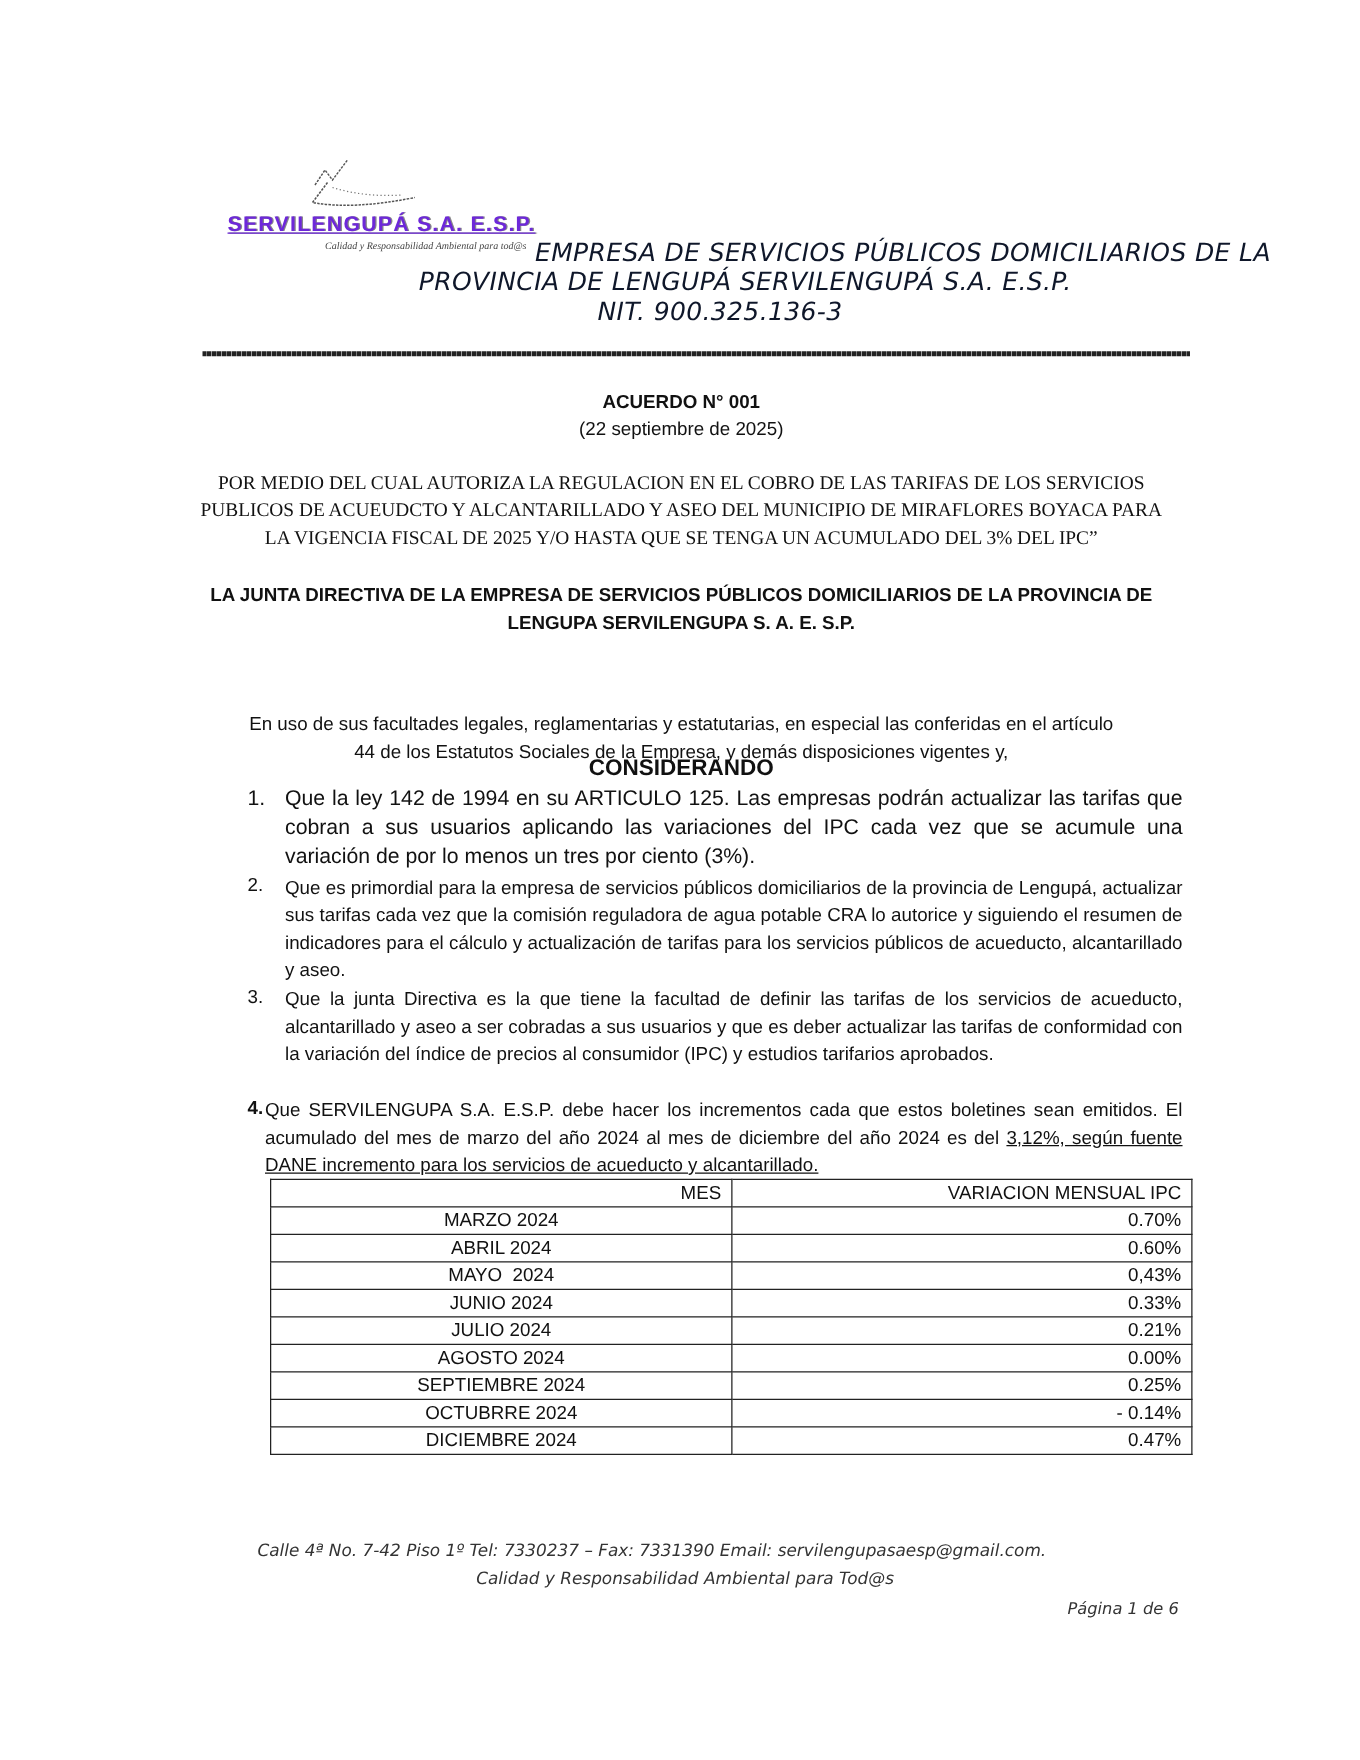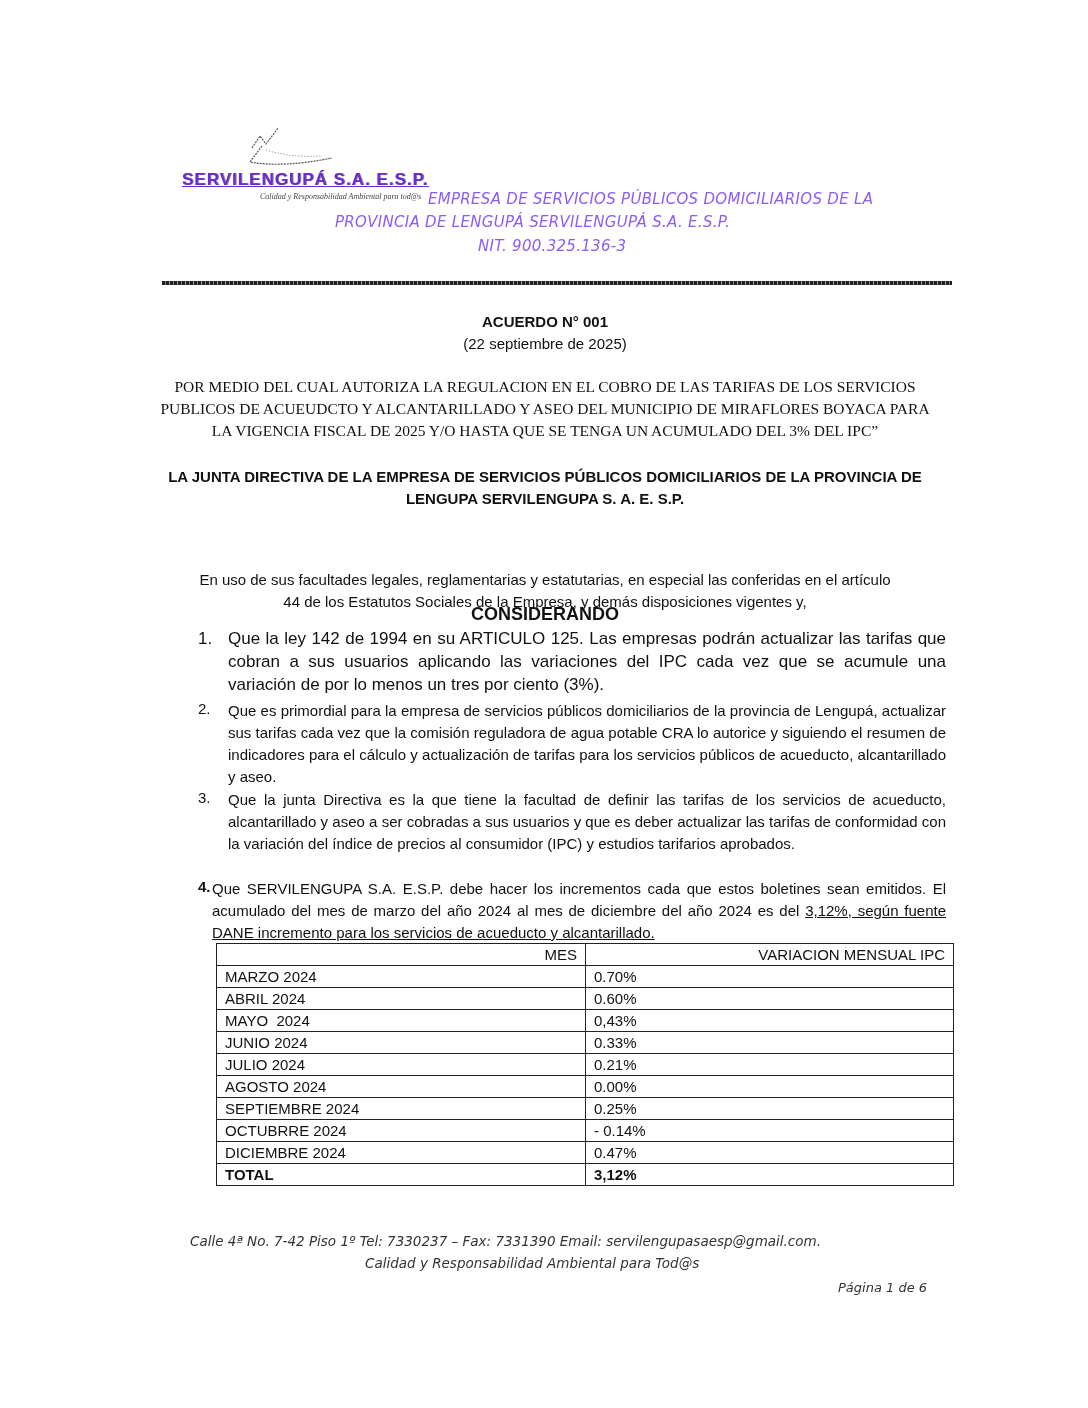--- a/index.html
+++ b/index.html
@@ -4,21 +4,21 @@
 <style>
   html, body { margin: 0; padding: 0; background: #ffffff; }
   body { width: 1088px; height: 1408px; position: relative; overflow: hidden; color: #111; font-family: "Liberation Sans", sans-serif; }
   .abs { position: absolute; }
 
   
   .logo { left: 182px; top: 128px; width: 240px; height: 80px; }
   .logo-bird { left: 40px; top: 0; width: 140px; height: 50px; }
   .logo-name { left: 0; top: 42px; font-family: "Liberation Sans", sans-serif; font-weight: bold; font-size: 17px; letter-spacing: 1px; color: #6d28d9; text-decoration: underline; text-shadow: 1px 0 #888; white-space: nowrap; }
   .logo-slogan { left: 78px; top: 64px; font-family: "Liberation Serif", serif; font-style: italic; font-size: 8px; color: #444; white-space: nowrap; }
-  .hdr-line { font-family: "DejaVu Sans", sans-serif; font-style: italic; font-size: 15px; letter-spacing: 0.3px; color: #8b5cf6; white-space: nowrap; font-weight: 300; }
+  .hdr-line { font-family: "DejaVu Sans", sans-serif; font-style: italic; font-size: 20px; letter-spacing: 0.3px; color: #0f172a; white-space: nowrap; font-weight: 300; }
   .hdr1 { left: 428px; top: 190px; }
   .hdr2 { left: 335px; top: 213px; }
   .hdr3 { left: 478px; top: 237px; }
   .hdr-rule { left: 162px; top: 281px; width: 790px; height: 4px; background: repeating-linear-gradient(90deg, #222 0 3px, #777 3px 4px, #222 4px 7px, #999 7px 8px); }
 
   
   .center { left: 140px; width: 810px; text-align: center; font-family: "Liberation Sans", sans-serif; }
   .acuerdo { top: 313px; font-weight: bold; font-size: 15px; }
   .fecha { top: 335px; font-size: 15px; }
   .subject { top: 376px; font-size: 15.5px; line-height: 22px; font-family: Liberation Serif, serif; }
@@ -32,26 +32,26 @@
   .num { position: absolute; left: 0; top: 0; font-size: 15px; }
   .txt { position: absolute; left: 34px; right: 0; text-align: justify; }
   .item1 .txt, .item1 .num { font-size: 17px; line-height: 23px; }
   .item2 .txt, .item3 .txt, .item4 .txt { font-size: 15px; line-height: 22px; }
   .item4 .txt .u { text-decoration: underline; }
 
   
   .ipc-table { left: 216px; top: 943px; width: 738px; border-collapse: collapse; font-family: "Liberation Sans", sans-serif; font-size: 15px; }
   .ipc-table td, .ipc-table th { border: 1px solid #222; height: 21px; padding: 0 8px; font-weight: normal; }
   .ipc-table th { text-align: right; }
-  .ipc-table td.mes { width: 352px; text-align: left; }
-  .ipc-table td.val { text-align: left; }
+  .ipc-table td.mes { width: 352px; text-align: center; }
+  .ipc-table td.val { text-align: right; }
   .ipc-table tr.total td { font-weight: bold; }
 
   
-  .foot { font-family: "DejaVu Sans", sans-serif; font-style: italic; font-size: 13.5px; color: #333; white-space: nowrap; font-weight: 300; }
+  .foot { font-family: "DejaVu Sans", sans-serif; font-style: italic; font-size: 13.5px; color: #333; white-space: nowrap; font-weight: 300; margin-left: 16px; }
   .foot1 { left: 190px; top: 1233px; }
   .foot2 { left: 365px; top: 1255px; }
   .foot3 { left: 838px; top: 1280px; font-size: 13px; }
 </style>
 </head>
 <body>
 
 <div class="abs logo">
   <svg class="abs logo-bird" viewBox="0 0 140 50">
     <path d="M30 20 L38 8 L44 16 L56 0 M40 18 Q34 26 28 34 Q60 40 110 30" fill="none" stroke="#555" stroke-width="1.2" stroke-dasharray="2 1"></path>
@@ -138,22 +138,18 @@
         <td class="val">0.25%</td>
       </tr>
     <tr>
         <td class="mes">OCTUBRRE 2024</td>
         <td class="val">- 0.14%</td>
       </tr>
     <tr>
         <td class="mes">DICIEMBRE 2024</td>
         <td class="val">0.47%</td>
       </tr>
-    <tr class="total">
-        <td class="mes">TOTAL</td>
-        <td class="val">3,12%</td>
-      </tr>
   </tbody>
 </table>
 
 <div class="abs foot foot1">Calle 4ª No. 7-42 Piso 1º Tel: 7330237  –  Fax: 7331390 Email: servilengupasaesp@gmail.com.</div>
 <div class="abs foot foot2">Calidad y Responsabilidad Ambiental para Tod@s</div>
 <div class="abs foot foot3">Página 1 de 6</div>
 
 </body></html>

